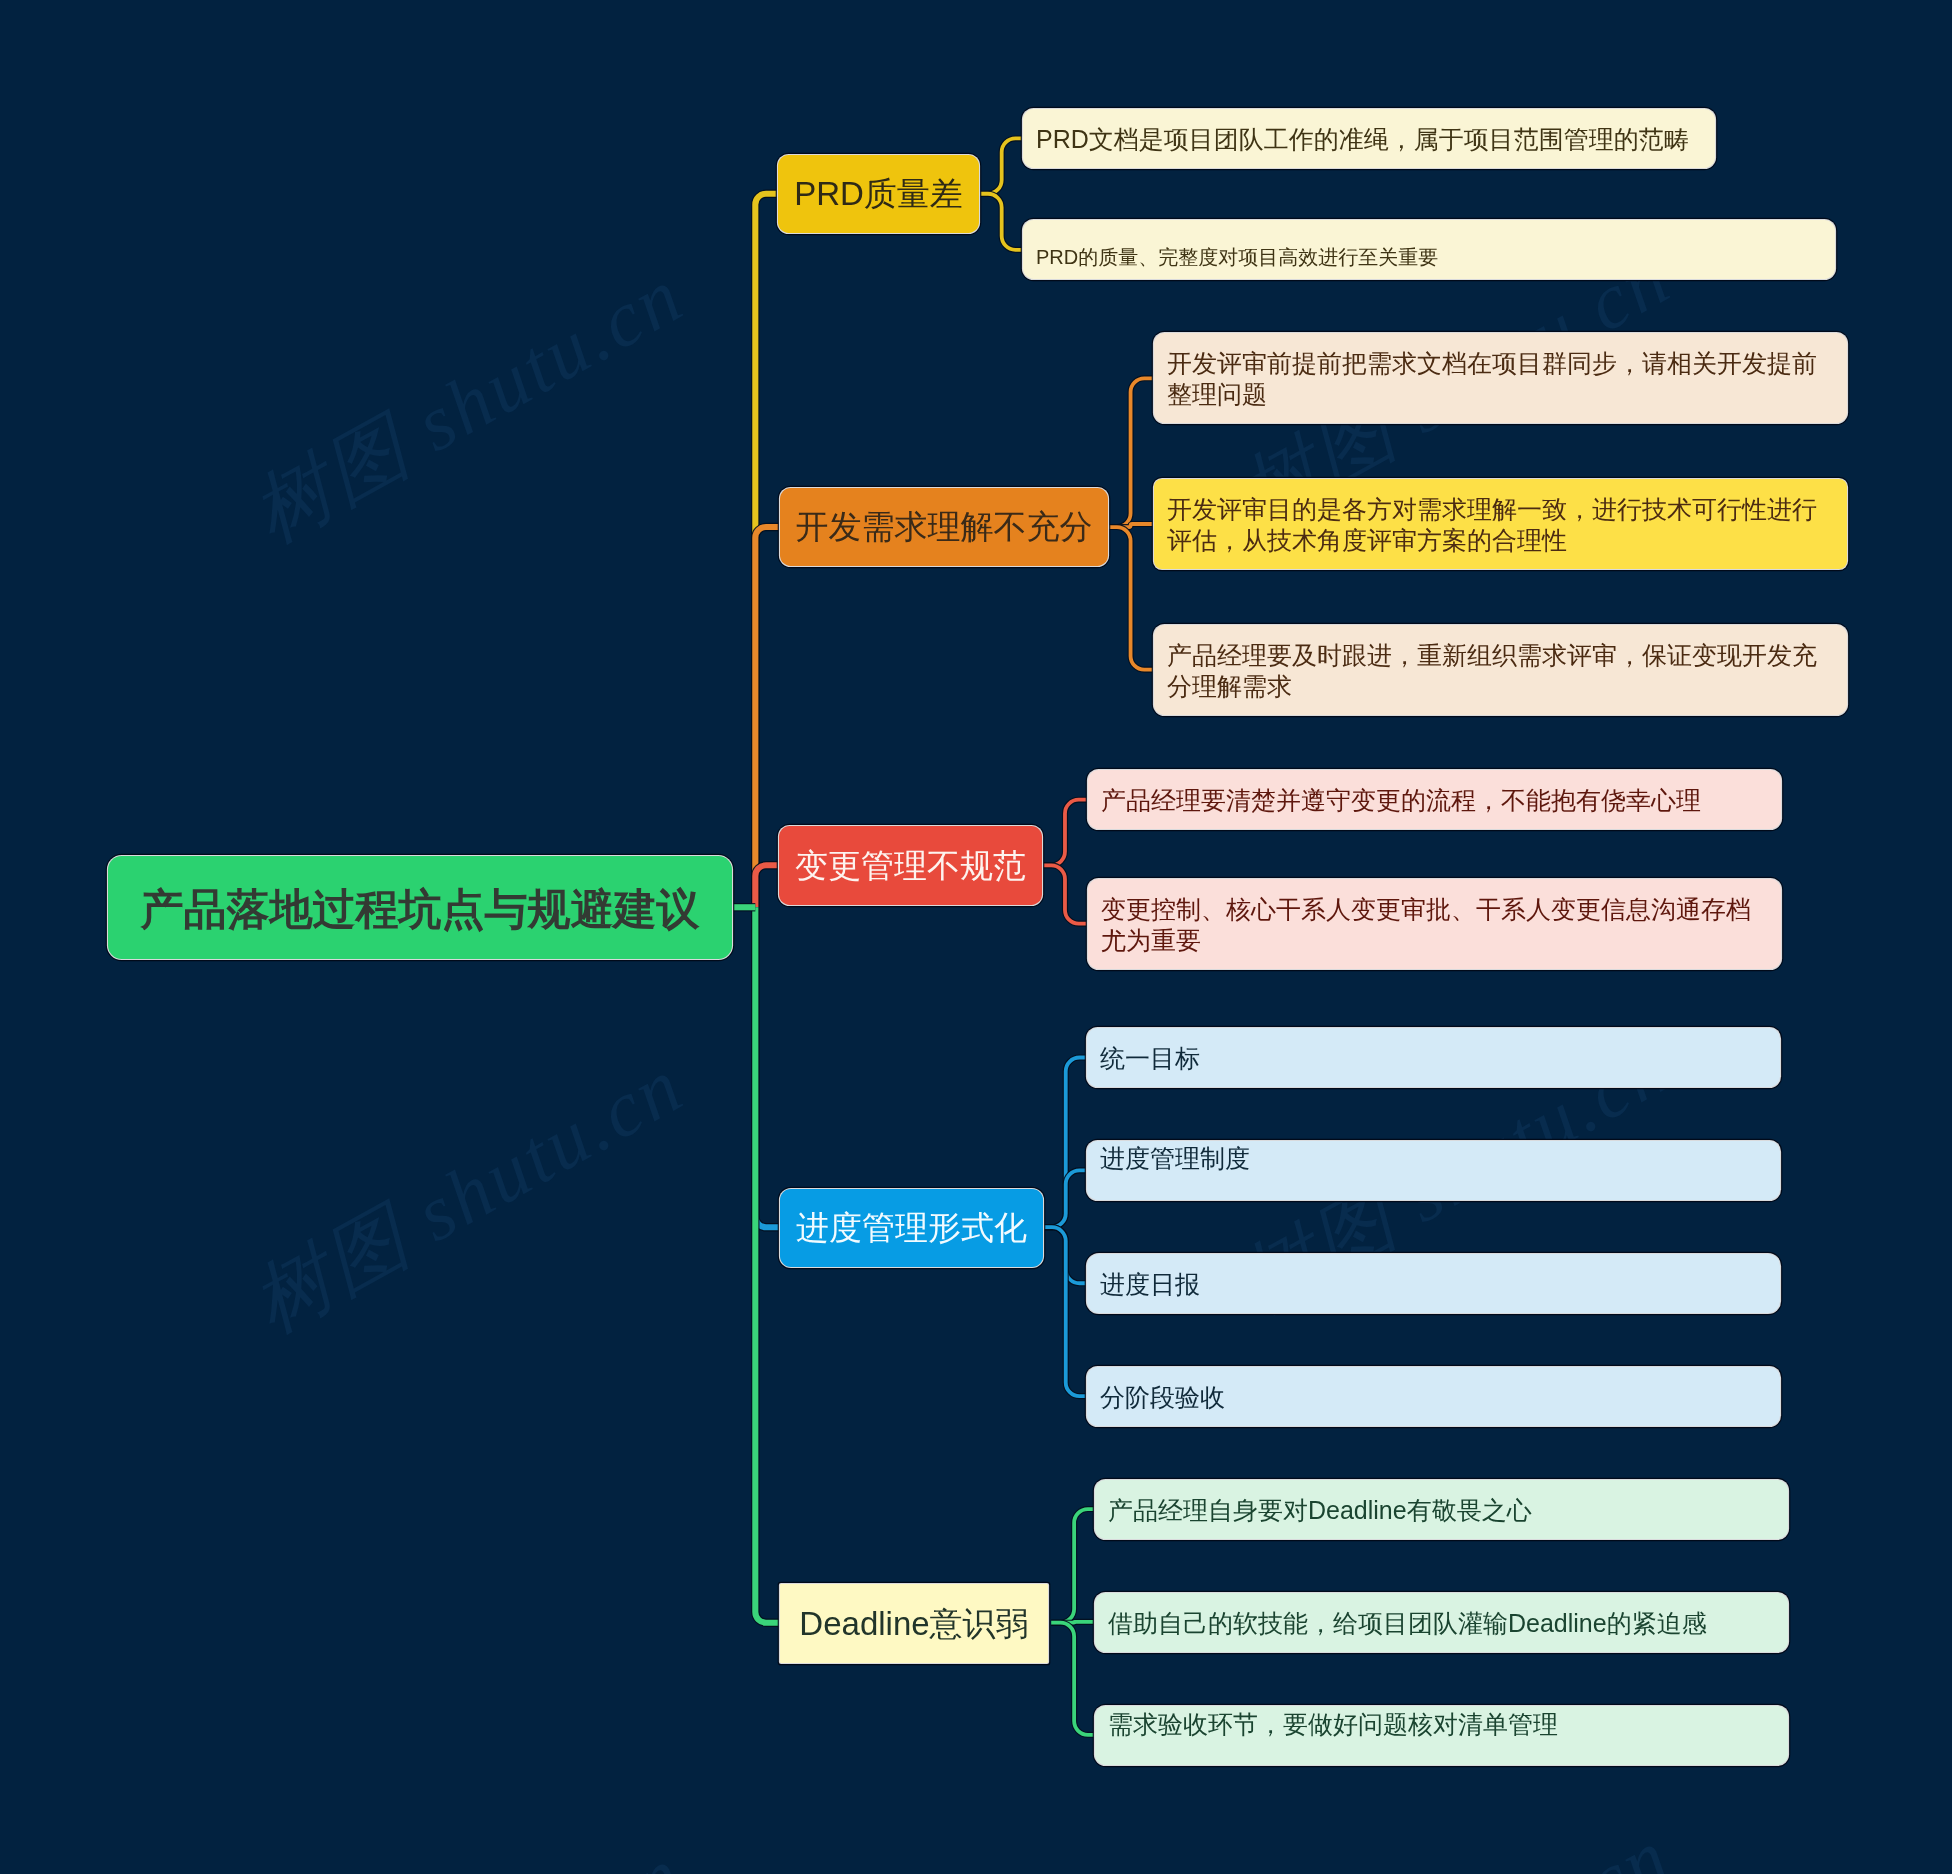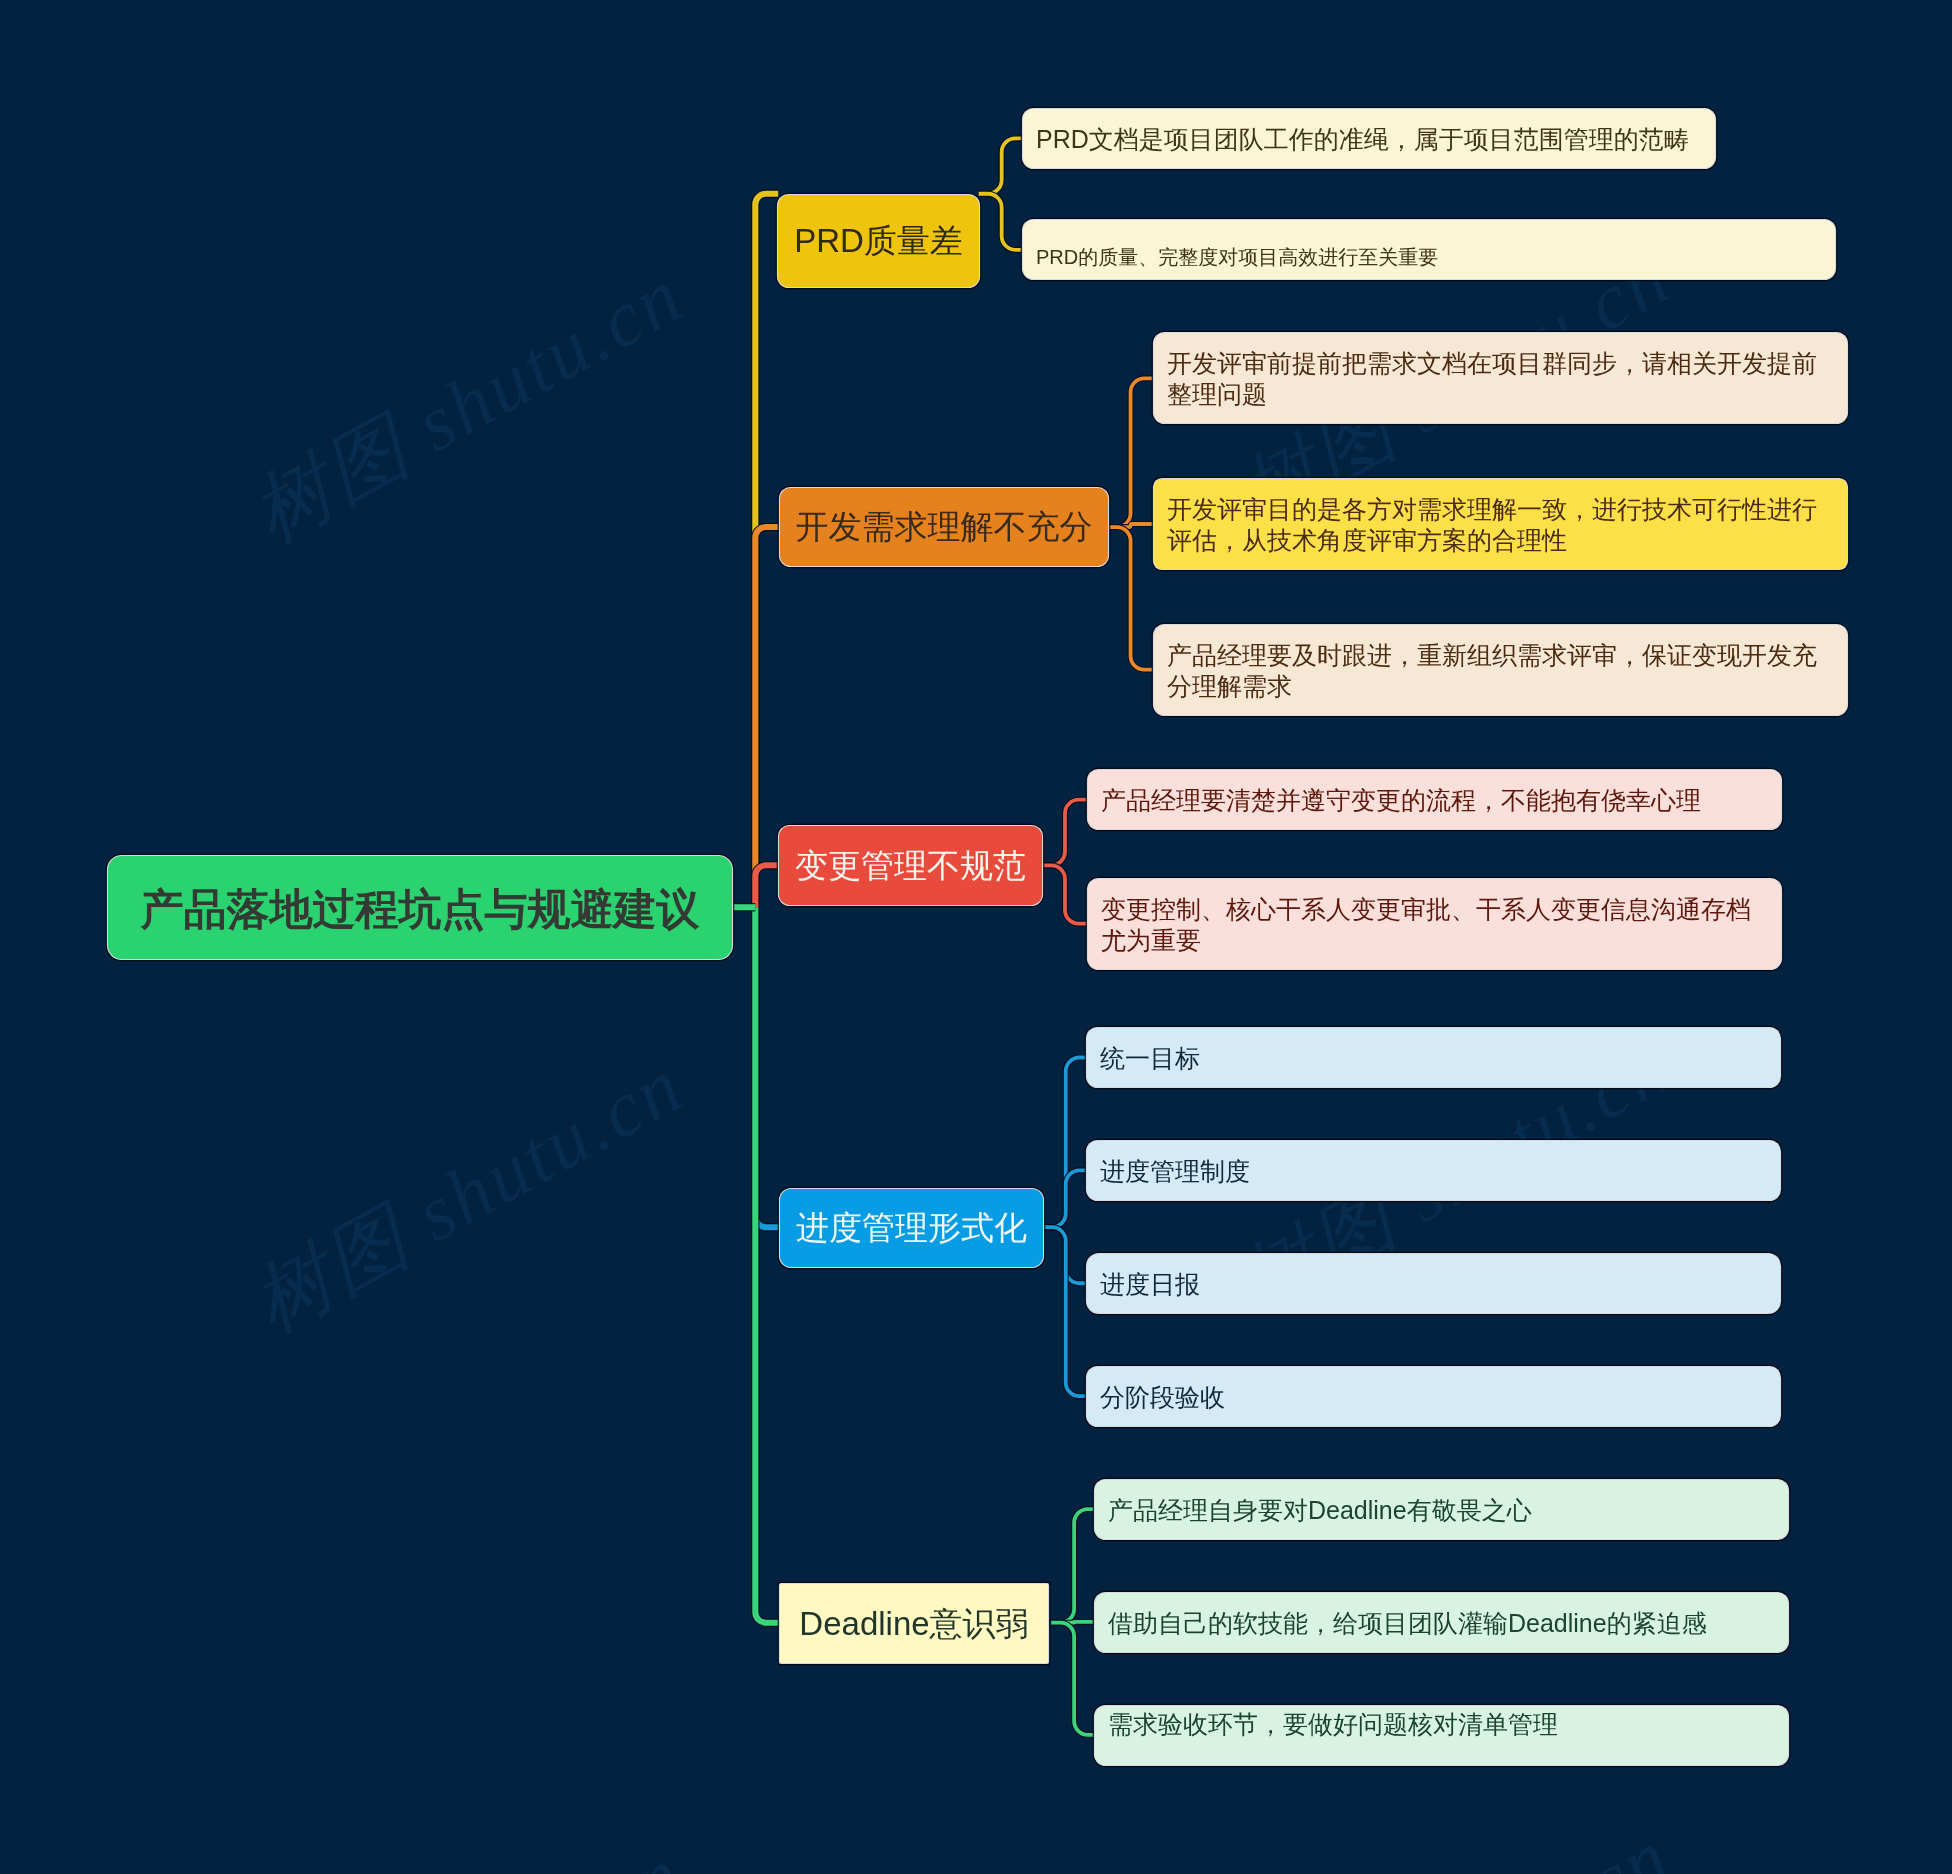--- a/index.html
+++ b/index.html
@@ -113,21 +113,21 @@
       </g>
       <g>
         <path d="M1378 2127.5H1390A18 18 0 0 1 1408 2145.5V2256.5A18 18 0 0 0 1426 2274.5H1435" fill="none" stroke="rgba(3,14,30,.9)" stroke-width="8" stroke-linecap="butt"></path>
         <path d="M1378 2127.5H1390A18 18 0 0 1 1408 2145.5V2256.5A18 18 0 0 0 1426 2274.5H1435" fill="none" stroke="#3ad47a" stroke-width="5" stroke-linecap="butt"></path>
       </g>
     </svg>
   <div id="node-layer">
       <div class="node node-root" style="left: 108px; top: 856px; width: 624px; height: 103px; background: rgb(43, 210, 112); color: rgb(51, 58, 51); font-size: 43px; border-radius: 13.7px;">
         <span style="top: 2.3px;">产品落地过程坑点与规避建议</span>
       </div>
-      <div class="node node-branch" style="left: 778px; top: 155px; width: 201px; height: 92px; background: rgb(239, 196, 13); color: rgb(47, 42, 22); font-size: 33px; border-radius: 10.7px; margin-top: 40px;">
+      <div class="node node-branch" style="left: 778px; top: 155px; width: 201px; height: 78px; background: rgb(239, 196, 13); color: rgb(47, 42, 22); font-size: 33px; border-radius: 10.7px;">
         <span style="top: 0.8px;">PRD质量差</span>
       </div>
       <div class="node node-leaf" style="left: 1023px; top: 109px; width: 692px; height: 59px; background: rgb(250, 245, 213); color: rgb(63, 52, 20); font-size: 25px; line-height: 31px; border-radius: 10.7px; padding: 13.7px 13px;">
         <span class="leaf-text">PRD文档是项目团队工作的准绳，属于项目范围管理的范畴</span>
       </div>
       <div class="node node-leaf" style="left: 1023px; top: 220px; width: 812px; height: 59px; background: rgb(250, 245, 213); color: rgb(63, 52, 20); font-size: 20px; line-height: 31px; border-radius: 10.7px; padding: 20px 13px;">
         <span class="leaf-text">PRD的质量、完整度对项目高效进行至关重要</span>
       </div>
       <div class="node node-branch" style="left: 780px; top: 488px; width: 328px; height: 78px; background: rgb(229, 130, 30); color: rgb(58, 42, 24); font-size: 33px; border-radius: 10.7px;">
         <span style="top: 0.8px;">开发需求理解不充分</span>
@@ -149,21 +149,21 @@
       </div>
       <div class="node node-leaf" style="left: 1088px; top: 879px; width: 693px; height: 90px; background: rgb(251, 223, 218); color: rgb(94, 23, 13); font-size: 25px; line-height: 31px; border-radius: 10.7px; padding: 13.7px 13px;">
         <span class="leaf-text">变更控制、核心干系人变更审批、干系人变更信息沟通存档尤为重要</span>
       </div>
       <div class="node node-branch" style="left: 780px; top: 1189px; width: 263px; height: 78px; background: rgb(7, 156, 228); color: rgb(242, 251, 255); font-size: 33px; border-radius: 11px;">
         <span style="top: 0.8px;">进度管理形式化</span>
       </div>
       <div class="node node-leaf" style="left: 1087px; top: 1028px; width: 693px; height: 59px; background: rgb(212, 234, 247); color: rgb(16, 42, 58); font-size: 25px; line-height: 31px; border-radius: 10.7px; padding: 13.7px 13px;">
         <span class="leaf-text">统一目标</span>
       </div>
-      <div class="node node-leaf" style="left: 1087px; top: 1141px; width: 693px; height: 59px; background: rgb(212, 234, 247); color: rgb(16, 42, 58); font-size: 25px; line-height: 31px; border-radius: 10.7px; padding: 13px 13px;">
+      <div class="node node-leaf" style="left: 1087px; top: 1141px; width: 693px; height: 59px; background: rgb(212, 234, 247); color: rgb(16, 42, 58); font-size: 25px; line-height: 31px; border-radius: 10.7px; padding: 0 13px;">
         <span class="leaf-text">进度管理制度</span>
       </div>
       <div class="node node-leaf" style="left: 1087px; top: 1254px; width: 693px; height: 59px; background: rgb(212, 234, 247); color: rgb(16, 42, 58); font-size: 25px; line-height: 31px; border-radius: 12px; padding: 13.7px 13px;">
         <span class="leaf-text">进度日报</span>
       </div>
       <div class="node node-leaf" style="left: 1087px; top: 1367px; width: 693px; height: 59px; background: rgb(212, 234, 247); color: rgb(16, 42, 58); font-size: 25px; line-height: 31px; border-radius: 10.7px; padding: 13.7px 13px;">
         <span class="leaf-text">分阶段验收</span>
       </div>
       <div class="node node-branch" style="left: 780px; top: 1584px; width: 268px; height: 79px; background: #fef9c3; color: rgb(34, 53, 42); font-size: 33px; border-radius: 1px;">
         <span style="top: 0.8px;">Deadline意识弱</span>

